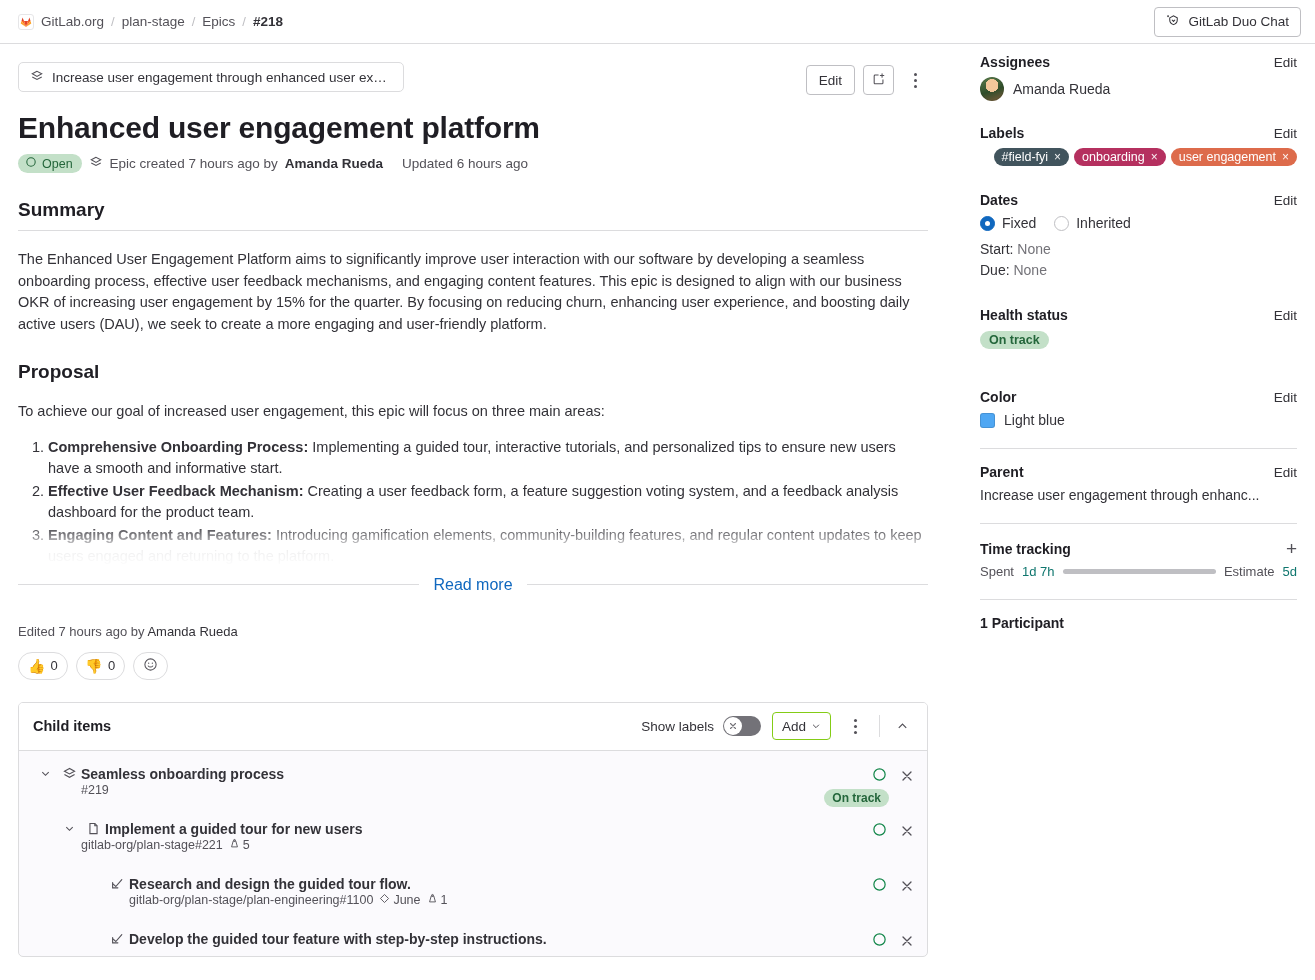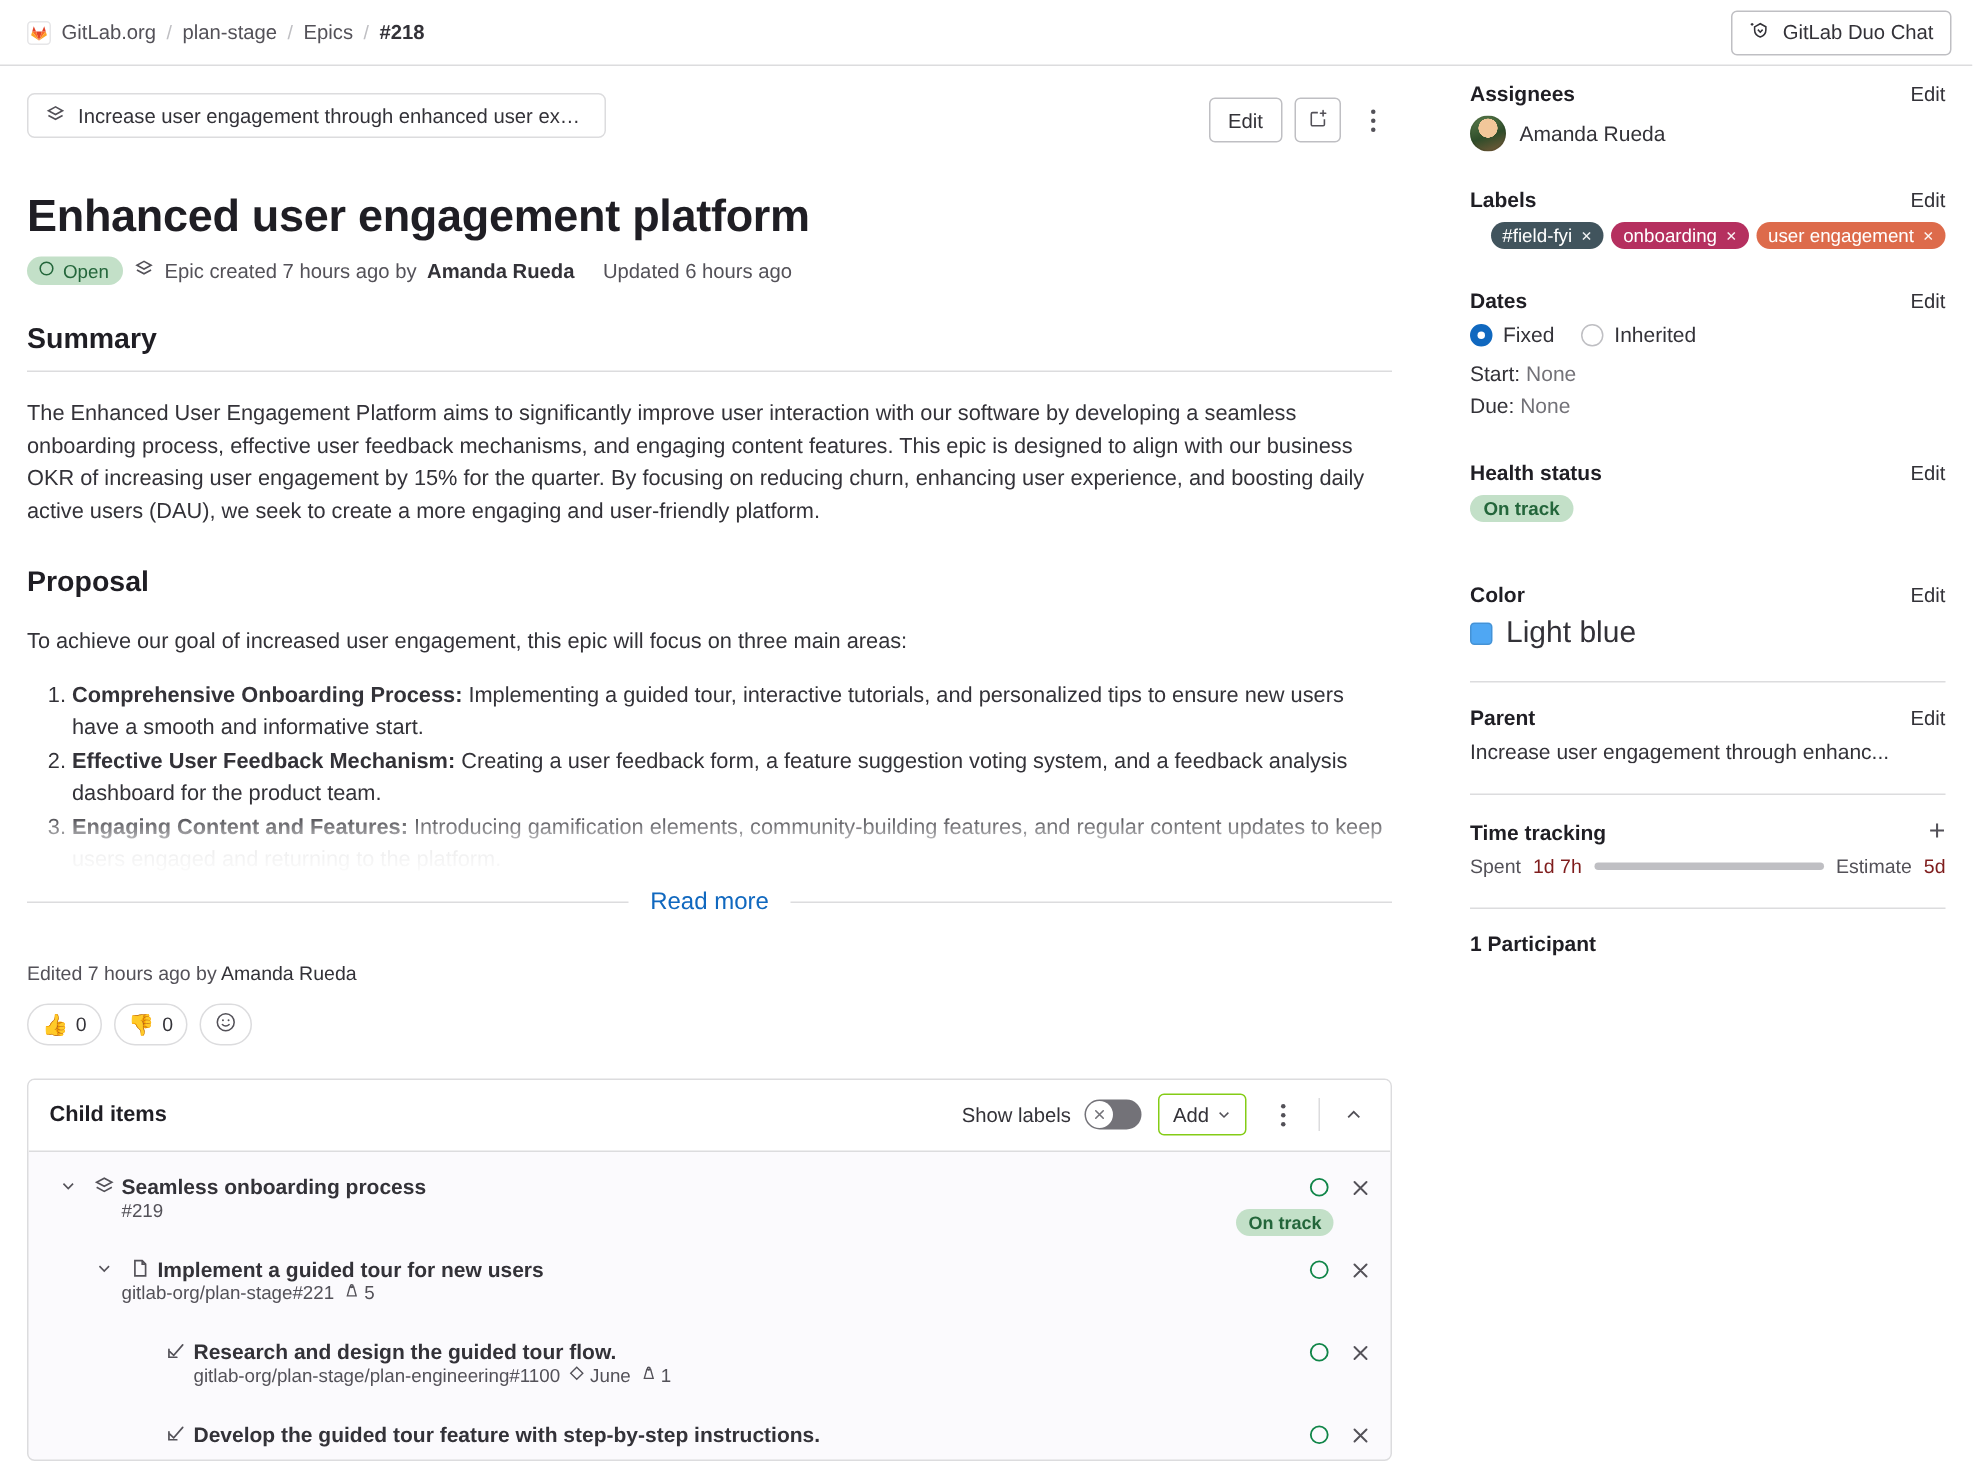--- a/index.html
+++ b/index.html
@@ -68,21 +68,21 @@
   .btn-icon { width: 31px; padding: 0; }
   .kebab {
     width: 26px; height: 30px; display: flex; flex-direction: column;
     align-items: center; justify-content: center; gap: 3px; cursor: pointer;
   }
   .kebab i { width: 3px; height: 3px; border-radius: 50%; background: #535158; display:block; }
 
   
   h1.title {
     font-size: 30px; line-height: 38px; font-weight: 700; letter-spacing: -0.2px;
-    color: #1f1e24; margin-top: 31px;
+    color: #1f1e24; margin-top: 14px;
   }
   .meta-row {
     display: flex; align-items: center; gap: 7px;
     margin-top: 7px; font-size: 13.5px; color: #535158;
   }
   .state-badge {
     display: inline-flex; align-items: center; gap: 5px;
     background: #c3e0c8; color: #24663b;
     border-radius: 11px; padding: 2px 9px 2px 7px; font-size: 12.5px; font-weight: 400;
   }
@@ -211,31 +211,31 @@
     display: inline-flex; align-items: center; justify-content: center;
   }
   .rdot.on { border: 1px solid #1068bf; background: #1068bf; }
   .rdot.on::after { content:''; width: 5px; height: 5px; border-radius: 50%; background: #fff; }
   .kv { font-size: 14px; color: #333238; margin-bottom: 5px; }
   .kv span.v { color: #737278; }
   .pill-green {
     display: inline-block; background: #c3e0c8; color: #24663b;
     border-radius: 11px; padding: 2px 9px; font-size: 12.5px; font-weight: 700;
   }
-  .color-row { display: flex; align-items: center; gap: 9px; font-size: 20px; }
+  .color-row { display: flex; align-items: center; gap: 9px; font-size: 14px; }
   .swatch { width: 15px; height: 15px; border-radius: 3px; box-shadow: inset 0 0 0 1px rgba(0,0,0,.12); }
   .hr { height: 1px; background: #dcdcde; margin: 16px 0 15px; }
   .parent-txt {
     font-size: 14px; color: #333238; overflow: hidden;
     white-space: nowrap; text-overflow: ellipsis; cursor: pointer;
   }
   .tt-head { display: flex; align-items: center; justify-content: space-between; }
   .plus { font-size: 19px; color: #535158; line-height: 1; cursor: pointer; }
   .tt-row { display: flex; align-items: center; gap: 8px; margin-top: 6px; font-size: 13px; color: #535158; }
-  .tt-row b { color: #7f1d1d; font-weight: 400; }
+  .tt-row b { color: #0f766e; font-weight: 400; }
   .tt-bar { flex: 1; height: 5px; border-radius: 3px; background: #bfbfc3; overflow: hidden; }
   .tt-fill { height: 100%; background: #1f75cb; border-radius: 3px; }
   .participants-title { font-size: 14px; font-weight: 700; color: #1f1e24; margin-bottom: 8px; }
 </style>
 </head>
 <body>
 
 <div class="topbar">
   <div class="crumbs">
     <span class="crumb-logo">

